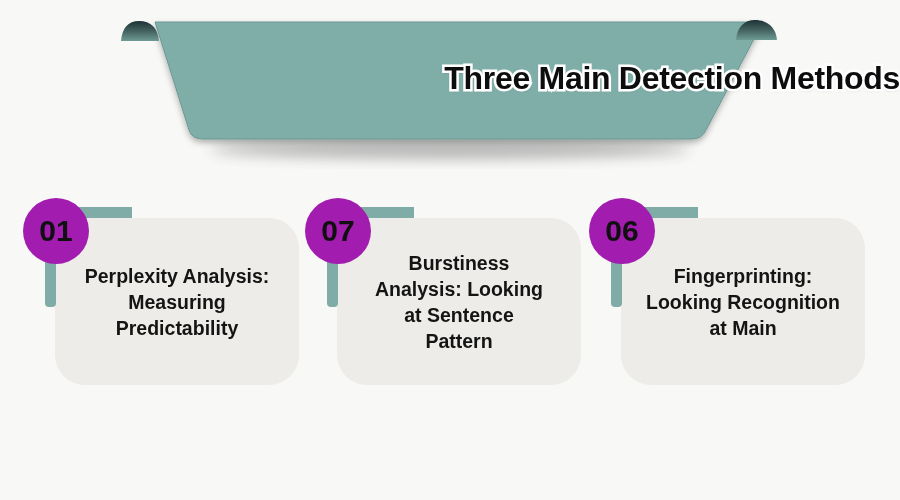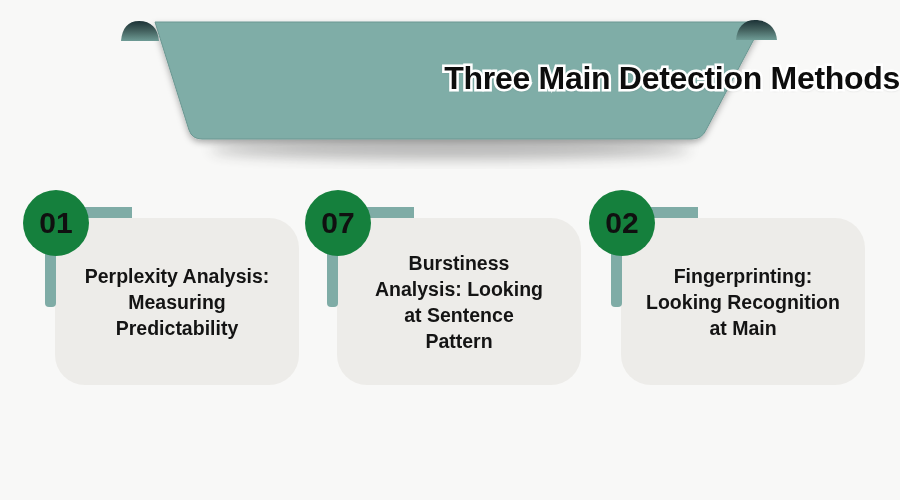--- a/index.html
+++ b/index.html
@@ -20,22 +20,22 @@
   
   .group{position:absolute;top:190px;width:280px;height:205px;}
   .group.g1{left:23px;}
   .group.g2{left:305px;}
   .group.g3{left:589px;}
 
   .hbar{position:absolute;left:33px;top:17px;width:76px;height:11px;
         background:#7FACA6;z-index:2;}
   .vbar{position:absolute;left:22px;top:33px;width:11px;height:84px;
         background:#7FACA6;border-radius:0 0 4px 4px;z-index:2;}
-  .circle{position:absolute;left:0;top:0;width:66px;height:66px;border-radius:50%;
-        background:#15803d;display:flex;align-items:center;justify-content:center;z-index:3;}
+  .circle{position:absolute;left:0;top:8px;width:66px;height:66px;border-radius:50%;
+        background:#a21caf;display:flex;align-items:center;justify-content:center;z-index:3;}
   .circle .num{font-size:30px;font-weight:800;color:#101010;letter-spacing:0;}
 
   .card{position:absolute;left:32px;top:28px;width:244px;height:167px;
         background:#EDECE9;border-radius:30px;z-index:1;
         display:flex;flex-direction:column;align-items:center;justify-content:center;}
   .card .line{font-size:19.5px;line-height:26px;font-weight:700;color:#141414;
         white-space:nowrap;text-align:center;}
 </style>
 </head>
 <body>
@@ -92,21 +92,21 @@
       <div class="line">Analysis: Looking</div>
       <div class="line">at Sentence</div>
       <div class="line">Pattern</div>
     </div>
   </div>
 
   <div class="group g3">
     <div class="hbar"></div>
     <div class="vbar"></div>
     <div class="circle">
-      <span class="num">02</span>
+      <span class="num">06</span>
     </div>
     <div class="card">
       <div class="line">Fingerprinting:</div>
       <div class="line">Looking Recognition</div>
       <div class="line">at Main</div>
     </div>
   </div>
 
 </div>
 

